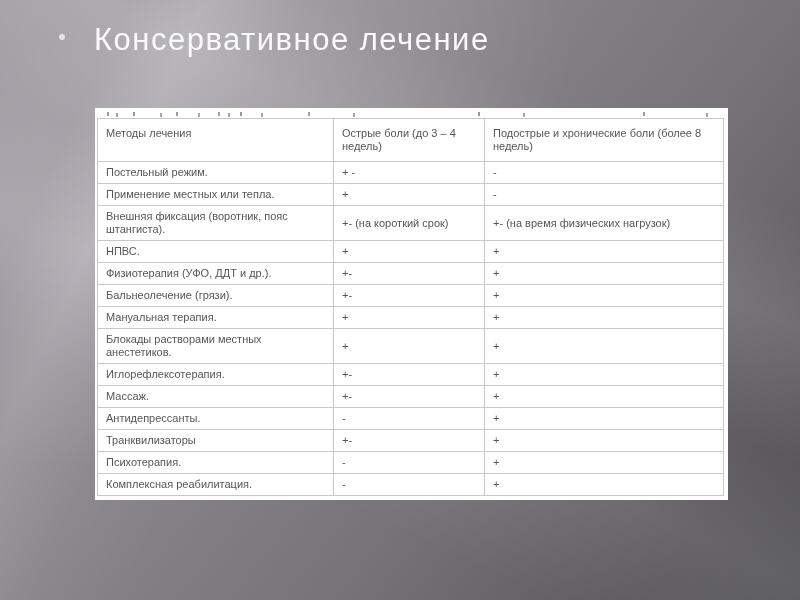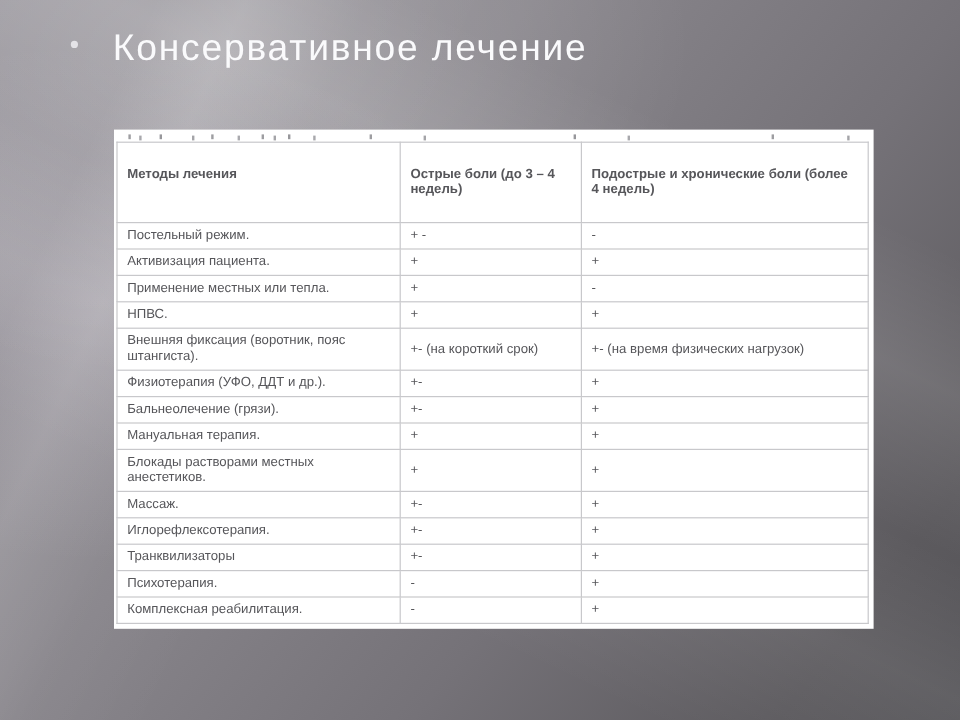--- a/index.html
+++ b/index.html
@@ -76,23 +76,22 @@
     border: 1px solid #b7b7ba;
   }
   table.treatment th,
   table.treatment td {
     border: 1px solid #c8c8cb;
     text-align: left;
     font-weight: 400;
     overflow: hidden;
   }
   table.treatment th {
-    padding: 20px 8px;
+    padding: 8px 8px;
     vertical-align: top;
-    font-weight: bold;
   }
   table.treatment td {
     padding: 4px 8px;
     vertical-align: middle;
     height: 13px;
   }
 </style>
 </head>
 <body>
 
@@ -107,48 +106,43 @@
     <table class="treatment">
       <colgroup>
         <col style="width:236px">
         <col style="width:151px">
         <col>
       </colgroup>
       <thead>
         <tr>
           <th>Методы лечения</th>
           <th>Острые боли (до 3 – 4 недель)</th>
-          <th>Подострые и хронические боли (более 4 недель)</th>
+          <th>Подострые и хронические боли (более 8 недель)</th>
         </tr>
       </thead>
       <tbody>
           <tr>
             <td>Постельный режим.</td>
             <td>+ -</td>
             <td>-</td>
           </tr>
           <tr>
-            <td>Активизация пациента.</td>
-            <td>+</td>
-            <td>+</td>
-          </tr>
-          <tr>
             <td>Применение местных или тепла.</td>
             <td>+</td>
             <td>-</td>
           </tr>
           <tr>
+            <td>Внешняя фиксация (воротник, пояс штангиста).</td>
+            <td>+- (на короткий срок)</td>
+            <td>+- (на время физических нагрузок)</td>
+          </tr>
+          <tr>
             <td>НПВС.</td>
             <td>+</td>
             <td>+</td>
-          </tr>
-          <tr>
-            <td>Внешняя фиксация (воротник, пояс штангиста).</td>
-            <td>+- (на короткий срок)</td>
-            <td>+- (на время физических нагрузок)</td>
           </tr>
           <tr>
             <td>Физиотерапия (УФО, ДДТ и др.).</td>
             <td>+-</td>
             <td>+</td>
           </tr>
           <tr>
             <td>Бальнеолечение (грязи).</td>
             <td>+-</td>
             <td>+</td>
@@ -157,27 +151,32 @@
             <td>Мануальная терапия.</td>
             <td>+</td>
             <td>+</td>
           </tr>
           <tr>
             <td>Блокады растворами местных анестетиков.</td>
             <td>+</td>
             <td>+</td>
           </tr>
           <tr>
+            <td>Иглорефлексотерапия.</td>
+            <td>+-</td>
+            <td>+</td>
+          </tr>
+          <tr>
             <td>Массаж.</td>
             <td>+-</td>
             <td>+</td>
           </tr>
           <tr>
-            <td>Иглорефлексотерапия.</td>
-            <td>+-</td>
+            <td>Антидепрессанты.</td>
+            <td>-</td>
             <td>+</td>
           </tr>
           <tr>
             <td>Транквилизаторы</td>
             <td>+-</td>
             <td>+</td>
           </tr>
           <tr>
             <td>Психотерапия.</td>
             <td>-</td>

